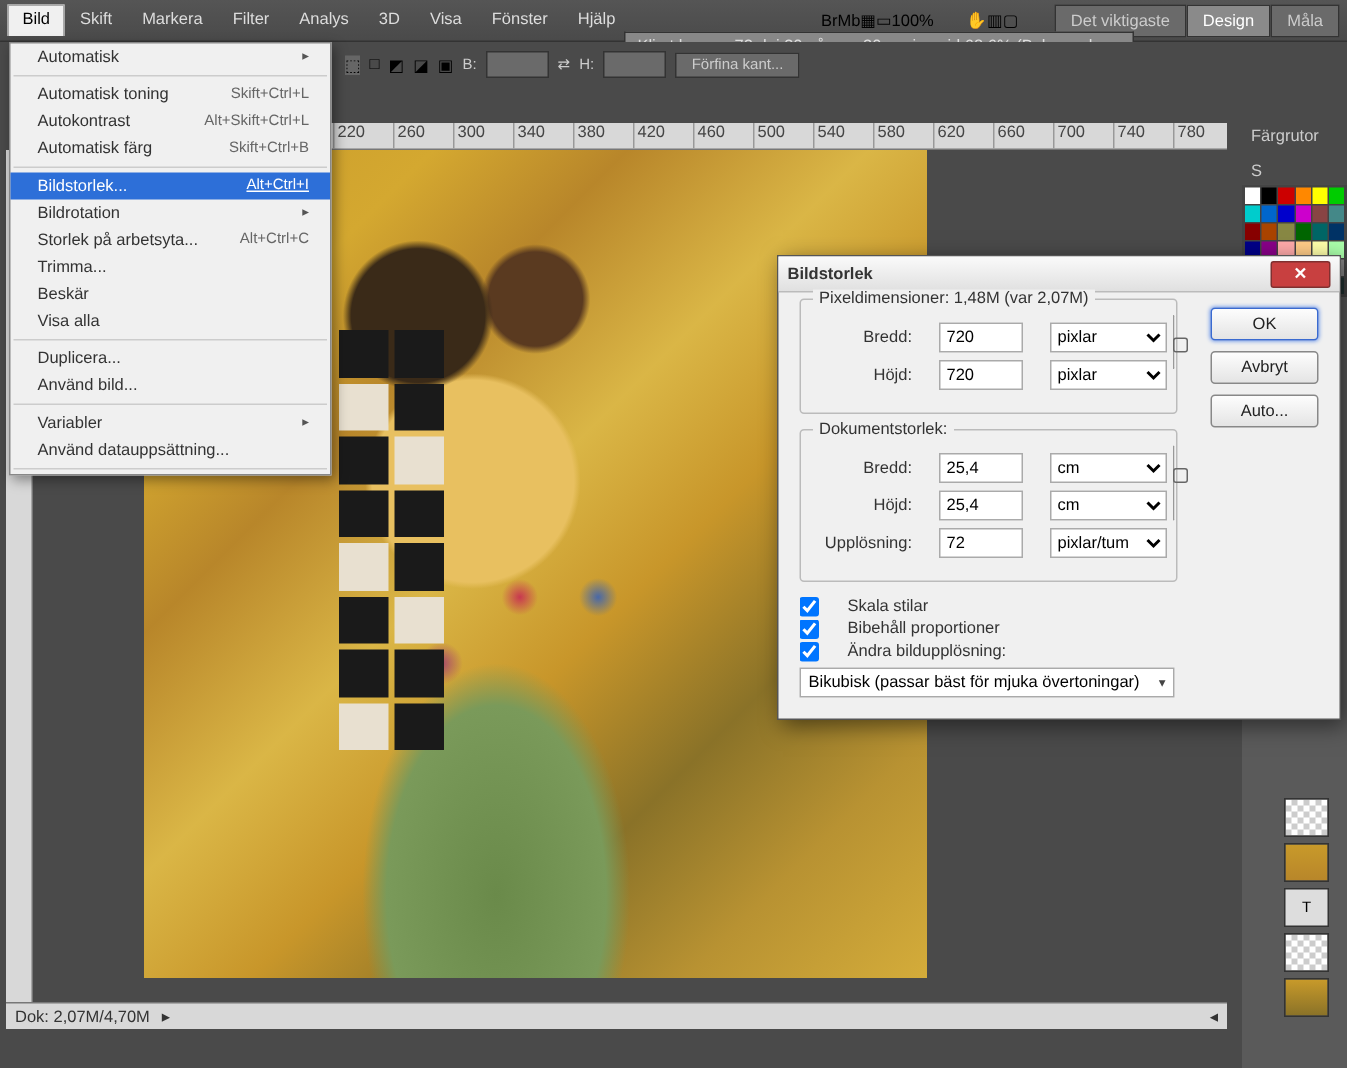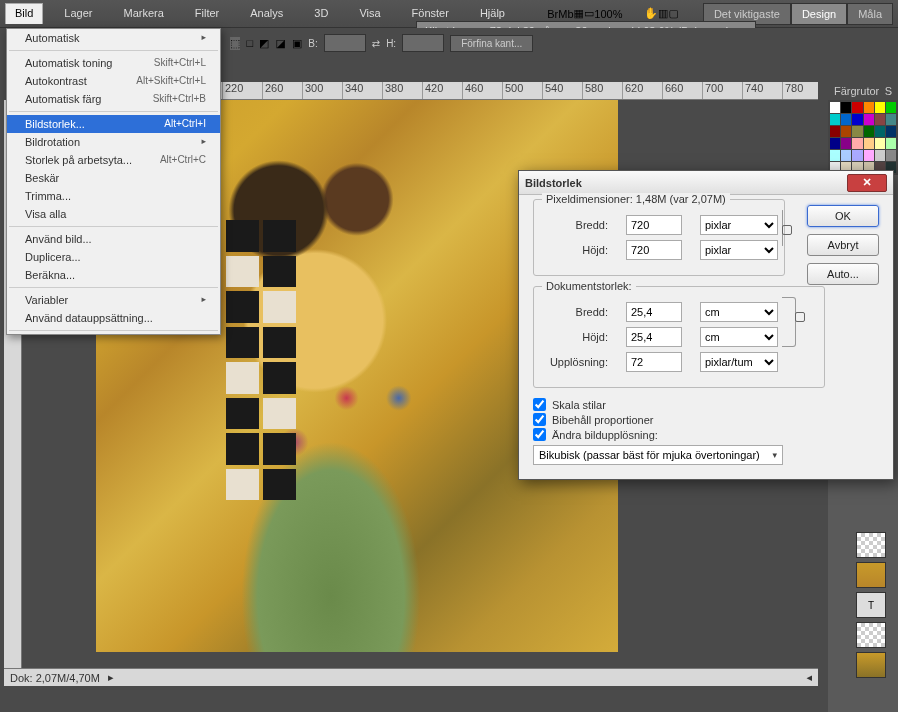--- a/index.html
+++ b/index.html
@@ -19,21 +19,21 @@
 .filetab.active { background: #888; }
 .closex { font-weight: bold; cursor: default; }
 
 
 .dropdown { position: absolute; top: 28px; left: 6px; width: 215px; background: #f0f0f0; border: 1px solid #888; box-shadow: 2px 3px 8px rgba(0,0,0,0.4); z-index: 50; }
 .dropdown .row { display: flex; justify-content: space-between; padding: 3px 14px 3px 18px; color: #333; cursor: default; }
 .dropdown .row.sub::after { content: "▸"; font-size: 9px; color: #555; }
 .dropdown .row.highlight { background: #2d6fd8; color: #fff; }
 .dropdown .sep { height: 1px; background: #ccc; margin: 3px 2px; }
 .dropdown .shortcut { color: #666; font-size: 10px; }
-.dropdown .row.highlight .shortcut { color: #fff; }
+.dropdown .row.highlight .shortcut { color: #fff; text-decoration: underline; }
 
 
 .workspace { position: absolute; top: 82px; left: 4px; right: 80px; bottom: 44px; background: #4a4a4a; }
 .ruler-h { position: absolute; top: 0; left: 18px; right: 0; height: 18px; background: #d8d8d8; border-bottom: 1px solid #777; overflow: hidden; font-size: 8px; color: #444; display: flex; }
 .ruler-h span { width: 40px; flex-shrink: 0; border-left: 1px solid #999; padding-left: 2px; }
 .ruler-v { position: absolute; top: 18px; left: 0; width: 18px; bottom: 0; background: #d8d8d8; border-right: 1px solid #777; }
 .canvas { position: absolute; top: 18px; left: 18px; right: 0; bottom: 0; background: #4a4a4a; overflow: hidden; }
 .artwork { position: absolute; top: 0; left: 74px; width: 522px; height: 552px; background: linear-gradient(135deg,#c89a2a 0%,#d4a830 18%,#b8862a 30%,#dab646 45%,#c8962a 58%,#8a7228 72%,#b89232 85%,#d4ac3a 100%); overflow: hidden; }
 .artwork::before { content: ""; position: absolute; inset: 0; background:
   radial-gradient(circle at 35% 20%, #3a2a18 0%, #3a2a18 8%, transparent 9%),
@@ -55,52 +55,52 @@
 .dlg-close { width: 40px; height: 18px; background: #c84040; border: 1px solid #803030; border-radius: 2px; color: #fff; display: flex; align-items: center; justify-content: center; font-weight: bold; }
 .dialog-body { padding: 4px 14px 14px 14px; position: relative; }
 .fieldset { border: 1px solid #bbb; border-radius: 3px; padding: 10px 12px 10px 12px; margin-bottom: 10px; position: relative; }
 .fieldset .legend { position: absolute; top: -7px; left: 8px; background: #f0f0f0; padding: 0 4px; color: #333; }
 .fldrow { display: flex; align-items: center; gap: 18px; margin: 5px 0; }
 .fldrow label { width: 62px; text-align: right; color: #333; }
 .fldrow input[type=text] { width: 56px; height: 20px; border: 1px solid #aaa; padding: 0 4px; background: #fff; }
 .fldrow select { width: 78px; height: 20px; border: 1px solid #aaa; background: #fff; font-size: 11px; }
 .linkicon { width: 14px; height: 36px; border: 1px solid #999; border-left: none; border-radius: 0 3px 3px 0; margin-left: 4px; position: relative; }
 .linkicon::before { content: ""; position: absolute; right: -10px; top: 14px; width: 8px; height: 8px; border: 1px solid #666; border-radius: 2px; }
-.check { display: flex; align-items: center; gap: 6px; margin: 2px 0; color: #333; }
+.check { display: flex; gap: 19px; margin: 2px 0; color: #333; }
 .check input { width: 13px; height: 13px; }
 .resample { width: 250px; height: 20px; border: 1px solid #aaa; background: #fff; display: flex; align-items: center; padding: 0 5px; justify-content: space-between; margin-top: 4px; }
 .resample::after { content: "▾"; font-size: 9px; color: #444; }
 .dlg-buttons { position: absolute; top: 10px; right: 14px; display: flex; flex-direction: column; gap: 7px; }
 .dlg-btn { width: 72px; height: 22px; border: 1px solid #888; border-radius: 3px; background: linear-gradient(#fdfdfd,#e4e4e4); display: flex; align-items: center; justify-content: center; color: #222; }
 .dlg-btn.primary { border: 1px solid #3a6ad0; box-shadow: 0 0 3px #5a8ae8; }
 
 
 .rightpanel { position: absolute; top: 82px; right: 0; width: 70px; bottom: 0; background: #5a5a5a; }
-.swatch-title { background: #4a4a4a; color: #ccc; padding: 3px 6px; font-size: 10px; display:flex; }
+.swatch-title { background: #4a4a4a; color: #ccc; padding: 3px 6px; font-size: 10px; display:flex;flex-direction:column; }
 .swatch-grid { display: grid; grid-template-columns: repeat(6,1fr); gap: 1px; padding: 2px; background: #444; }
 .swatch-grid div { height: 11px; }
 .layerthumbs { position: absolute; bottom: 30px; right: 6px; width: 36px; }
 .layerthumbs .th { width: 30px; height: 26px; background: #ddd; border: 1px solid #333; margin-bottom: 4px; display:flex; align-items:center; justify-content:center; font-size:10px; }
 
 
 .footer { position: absolute; bottom: 26px; left: 4px; right: 80px; height: 18px; background: #d8d8d8; border-top: 1px solid #777; display: flex; align-items: center; padding: 0 6px; font-size: 10px; color: #333; gap: 8px; }
 
 
 .optrow2 { position: absolute; top: 28px; left: 0; right: 0; height: 30px; background: #4a4a4a; display: flex; align-items: center; padding-left: 230px; gap: 6px; }
 .optrow2 input { width: 42px; height: 18px; background: #6a6a6a; border: 1px solid #333; color: #ddd; text-align: center; }
 .optrow2 .lbl { color: #ccc; font-size: 10px; }
 .optrow2 button { background: #6a6a6a; color: #ccc; border: 1px solid #333; padding: 2px 10px; font-size: 10px; }
 </style>
 </head>
 <body>
 
 <div class="menubar">
-  <div id="menu-items" style="display: flex; gap: 11px;">
+  <div id="menu-items" style="display: flex;">
       <div class="menu-item active">Bild</div>
-      <div class="menu-item">Lager</div>
+      <div class="menu-item">Skift</div>
       <div class="menu-item">Markera</div>
       <div class="menu-item">Filter</div>
       <div class="menu-item">Analys</div>
       <div class="menu-item">3D</div>
       <div class="menu-item">Visa</div>
       <div class="menu-item">Fönster</div>
       <div class="menu-item">Hjälp</div>
     </div>
   <div class="spacer"></div>
   <div class="ico">Br</div>
@@ -214,37 +214,34 @@
       <span class="shortcut">Alt+Ctrl+I</span>
     </div>
     <div class="row sub">
       <span>Bildrotation</span>
     </div>
     <div class="row">
       <span>Storlek på arbetsyta...</span>
       <span class="shortcut">Alt+Ctrl+C</span>
     </div>
     <div class="row">
+      <span>Trimma...</span>
+    </div>
+    <div class="row">
       <span>Beskär</span>
     </div>
     <div class="row">
-      <span>Trimma...</span>
-    </div>
-    <div class="row">
       <span>Visa alla</span>
     </div>
     <div class="sep"></div>
     <div class="row">
+      <span>Duplicera...</span>
+    </div>
+    <div class="row">
       <span>Använd bild...</span>
-    </div>
-    <div class="row">
-      <span>Duplicera...</span>
-    </div>
-    <div class="row">
-      <span>Beräkna...</span>
     </div>
     <div class="sep"></div>
     <div class="row sub">
       <span>Variabler</span>
     </div>
     <div class="row">
       <span>Använd datauppsättning...</span>
     </div>
     <div class="sep"></div>
   </div>
@@ -273,21 +270,21 @@
           <div class="fldrow">
             <label>Höjd:</label>
             <input type="text" value="720" style="">
             <select><option>pixlar</option></select>
           </div>
         </div>
         <div class="linkicon"></div>
       </div>
     </div>
 
-    <div class="fieldset" style="width:292px">
+    <div class="fieldset" style="width:252px">
       <div class="legend">Dokumentstorlek:</div>
       <div style="display:flex">
         <div>
           <div class="fldrow">
             <label>Bredd:</label>
             <input type="text" value="25,4" style="">
             <select><option>cm</option></select>
           </div>
           <div class="fldrow">
             <label>Höjd:</label>

